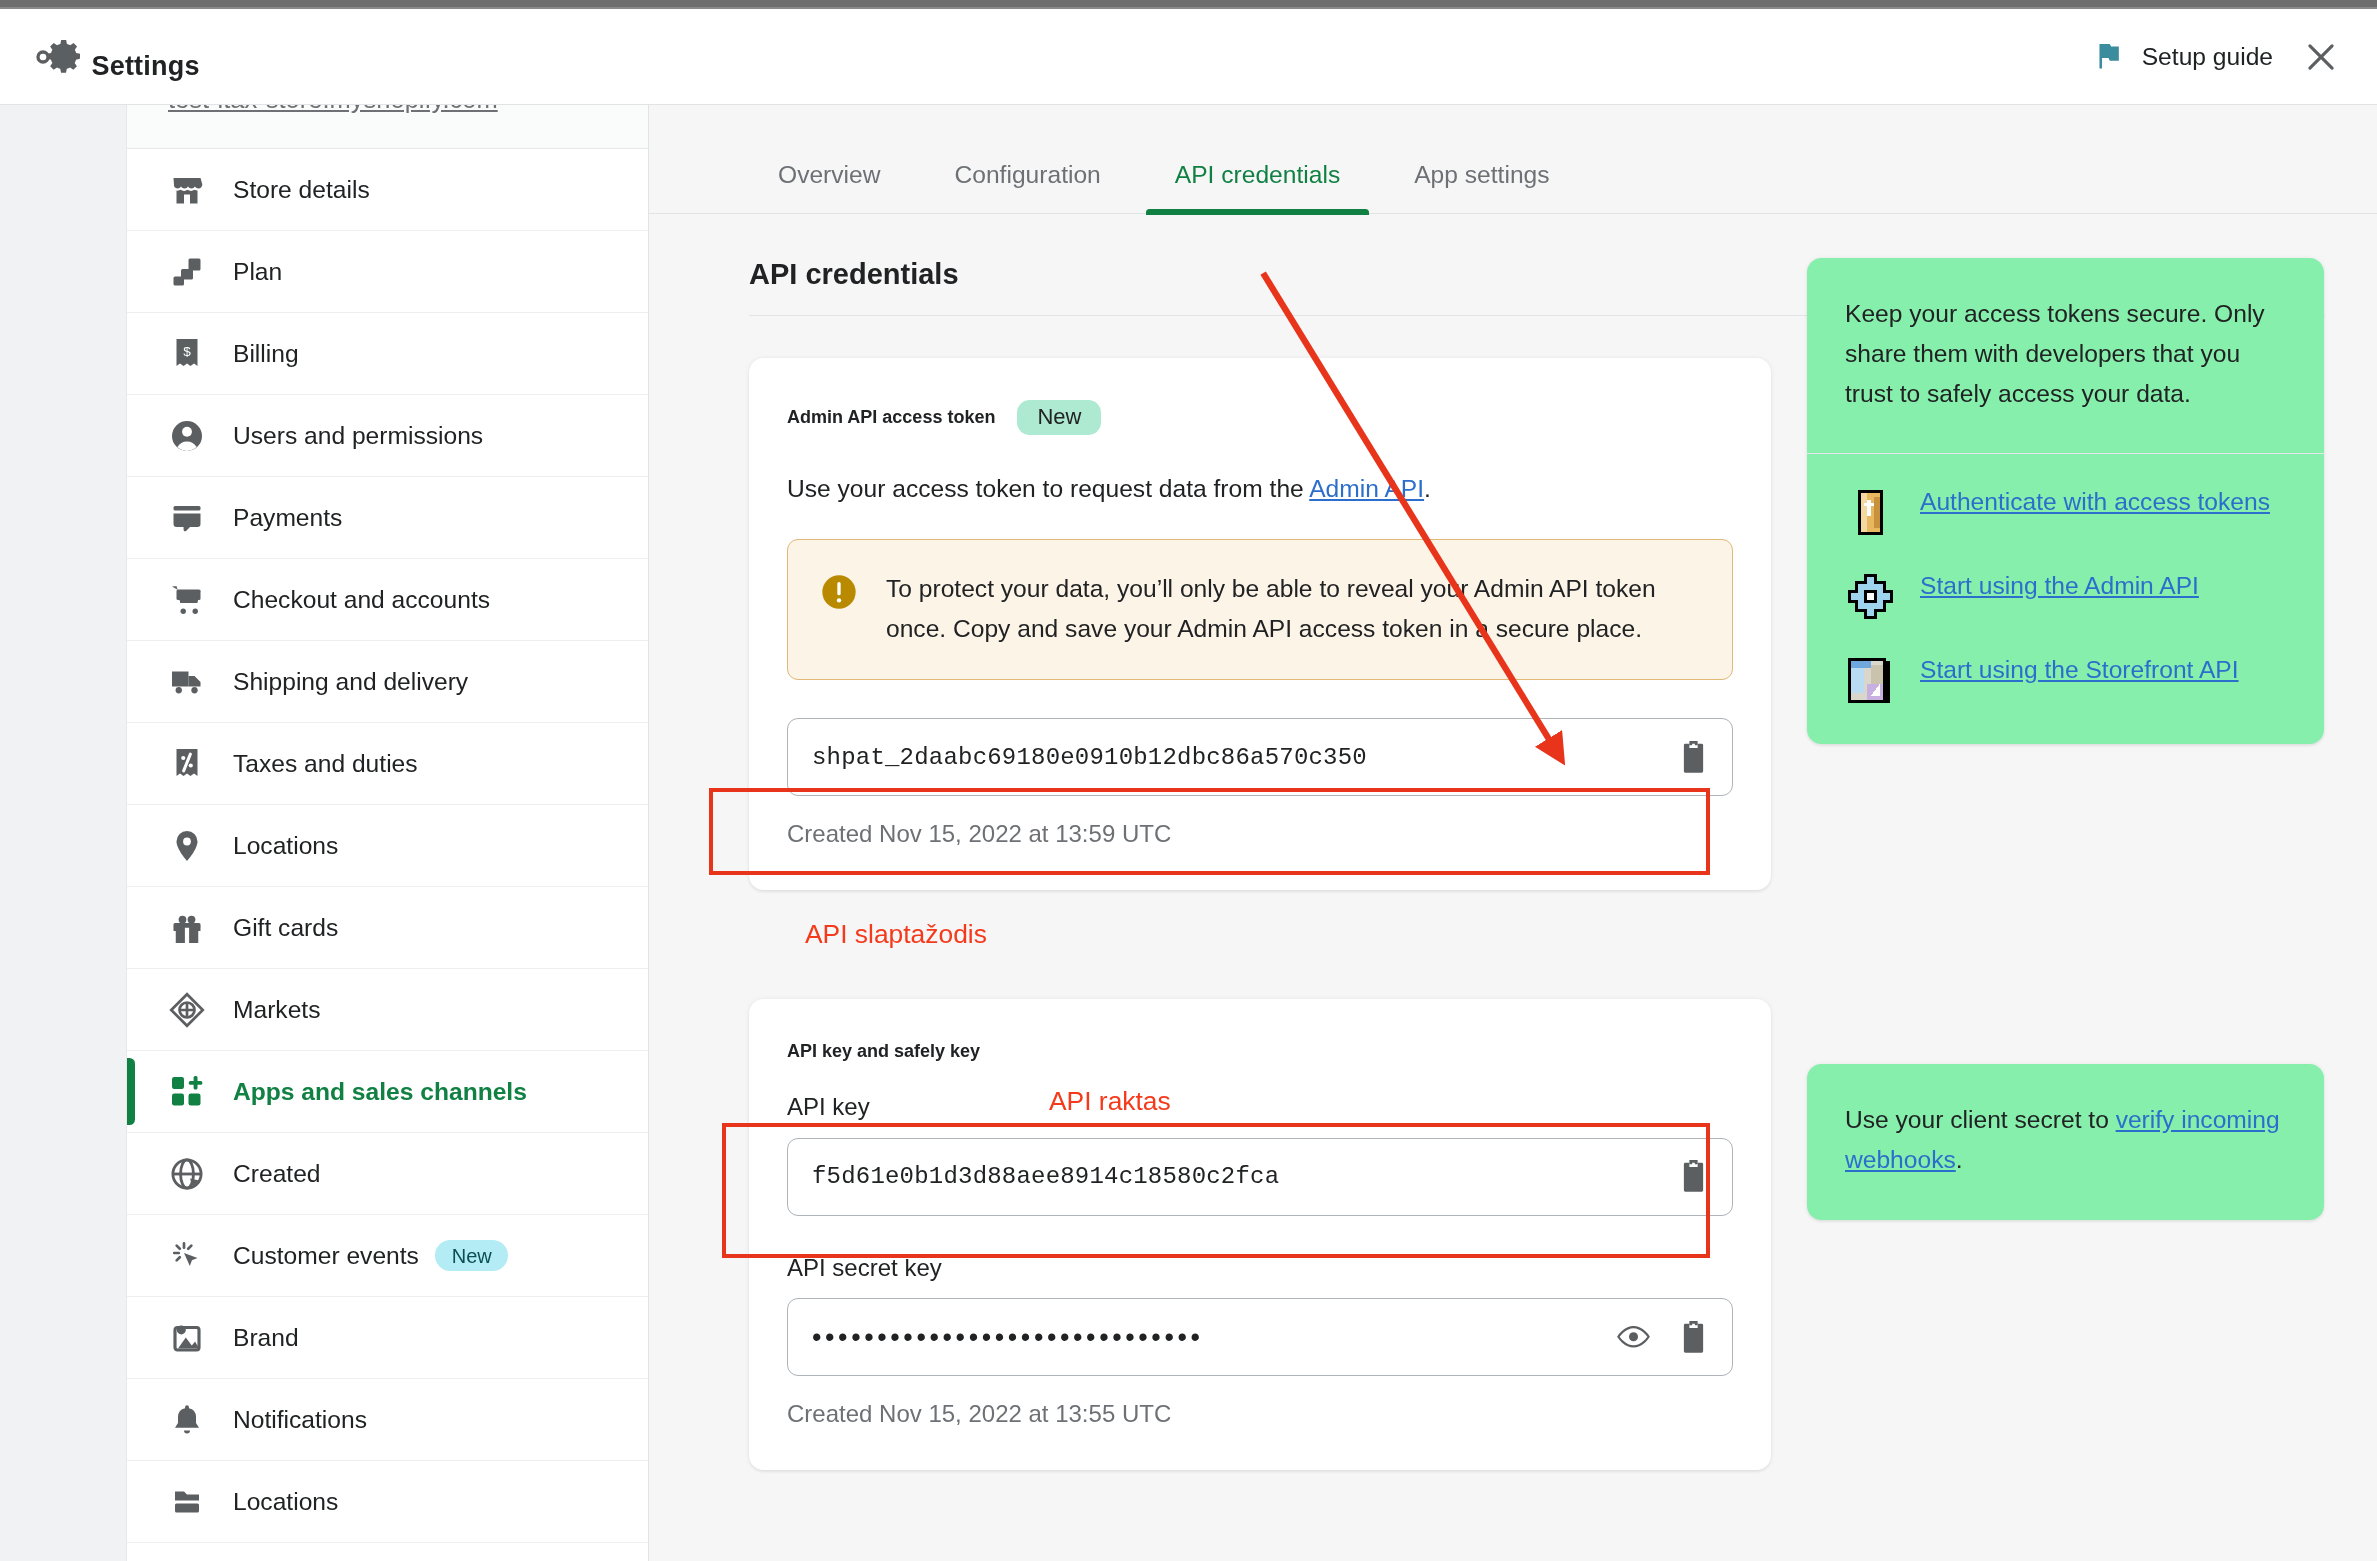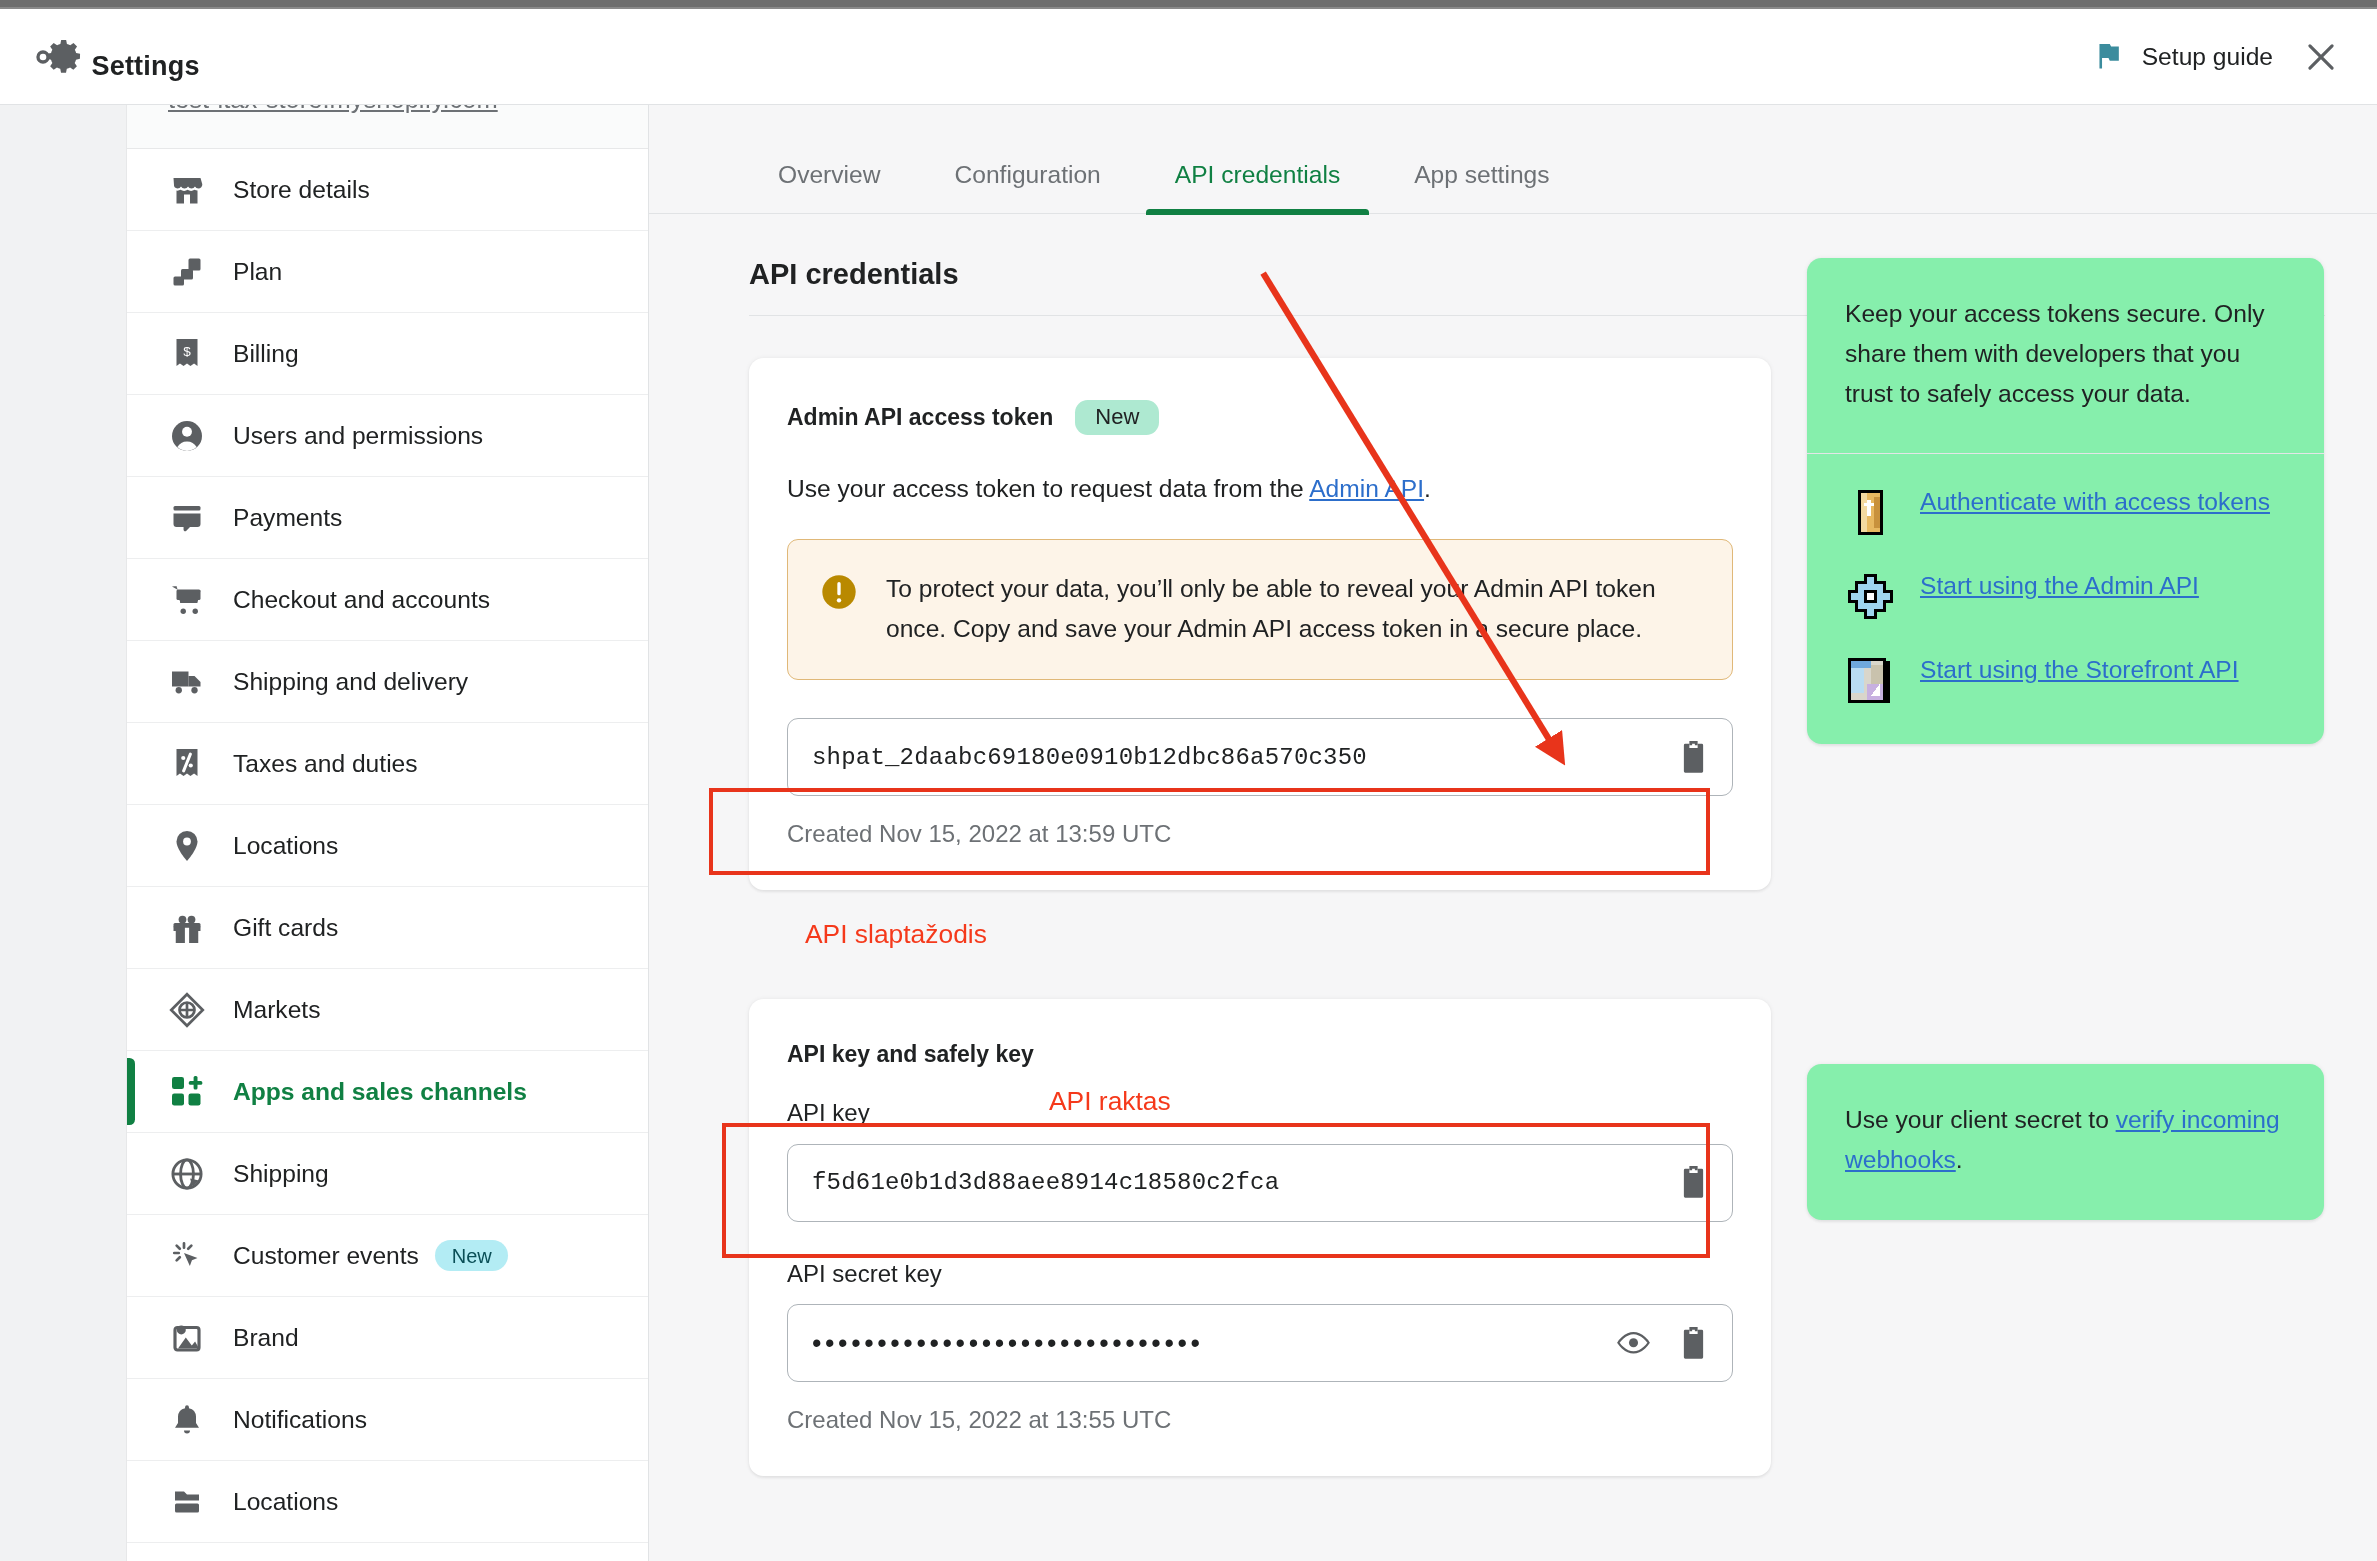--- a/index.html
+++ b/index.html
@@ -114,21 +114,21 @@
   .section-title { font-size: 29px; font-weight: bold; color:#202223; margin: 0 0 51px 0; }
 
   .card {
     background: #ffffff; border-radius: 14.6px;
     box-shadow: 0 0 5.5px rgba(23,24,24,.06), 0 1.8px 2.7px rgba(0,0,0,.06);
     padding: 42px 38px;
   }
   .card + .card { margin-top: 56px; }
 
   .card-head { display:flex; align-items:center; gap: 22px; margin-bottom: 40px; }
-  .card-title { font-size: 23px; font-weight: bold; color:#202223; }
+  .card-title { font-size: 18px; font-weight: bold; color:#202223; }
   .badge-new {
     background:#aee9d1; color:#202223; font-size: 22px;
     padding: 6.4px 20px; border-radius: 12.7px; line-height:1;
   }
   .card-desc { font-size: 24.6px; color:#202223; margin-bottom: 36px; }
   .link { color:#2c6ecb; text-decoration: underline; cursor:pointer; }
 
   .banner {
     background:#fdf4e8; border:0.9px solid #e0b878; border-radius:11px;
     display:flex; gap: 27px; padding: 29px 33px 31px 31px; margin-bottom: 38px;
@@ -353,21 +353,21 @@
             </div>
             <div class="nav-item">
               <span class="nav-ico">
                 <svg width="36" height="36" viewBox="0 0 24 24" fill="#5c5f62">
                   <circle cx="12" cy="12" r="9.4" fill="none" stroke="#5c5f62" stroke-width="1.9"></circle>
                   <ellipse cx="12" cy="12" rx="4.3" ry="9.4" fill="none" stroke="#5c5f62" stroke-width="1.9"></ellipse>
                   <path d="M2.8 12h18.4" stroke="#5c5f62" stroke-width="1.9"></path>
                   <path d="M14 15l6 1.4-4.2 4z"></path>
                 </svg>
               </span>
-              <span class="nav-label">Shipping</span>
+              <span class="nav-label">Created</span>
             </div>
             <div class="nav-item">
               <span class="nav-ico">
                 <svg width="36" height="36" viewBox="0 0 24 24" fill="#5c5f62">
                   <path d="M10 10l9 3.4-3.7 1.4-1.4 3.8z"></path>
                   <path d="M10 3.5v3M5.1 5.1l2.1 2.1M3.5 10h3M5.1 14.9l2.1-2.1M14.9 5.1l-2.1 2.1" stroke="#5c5f62" stroke-width="1.8" stroke-linecap="round"></path>
                 </svg>
               </span>
               <span class="nav-label">Customer events</span>
               <span class="pill-new">New</span>

